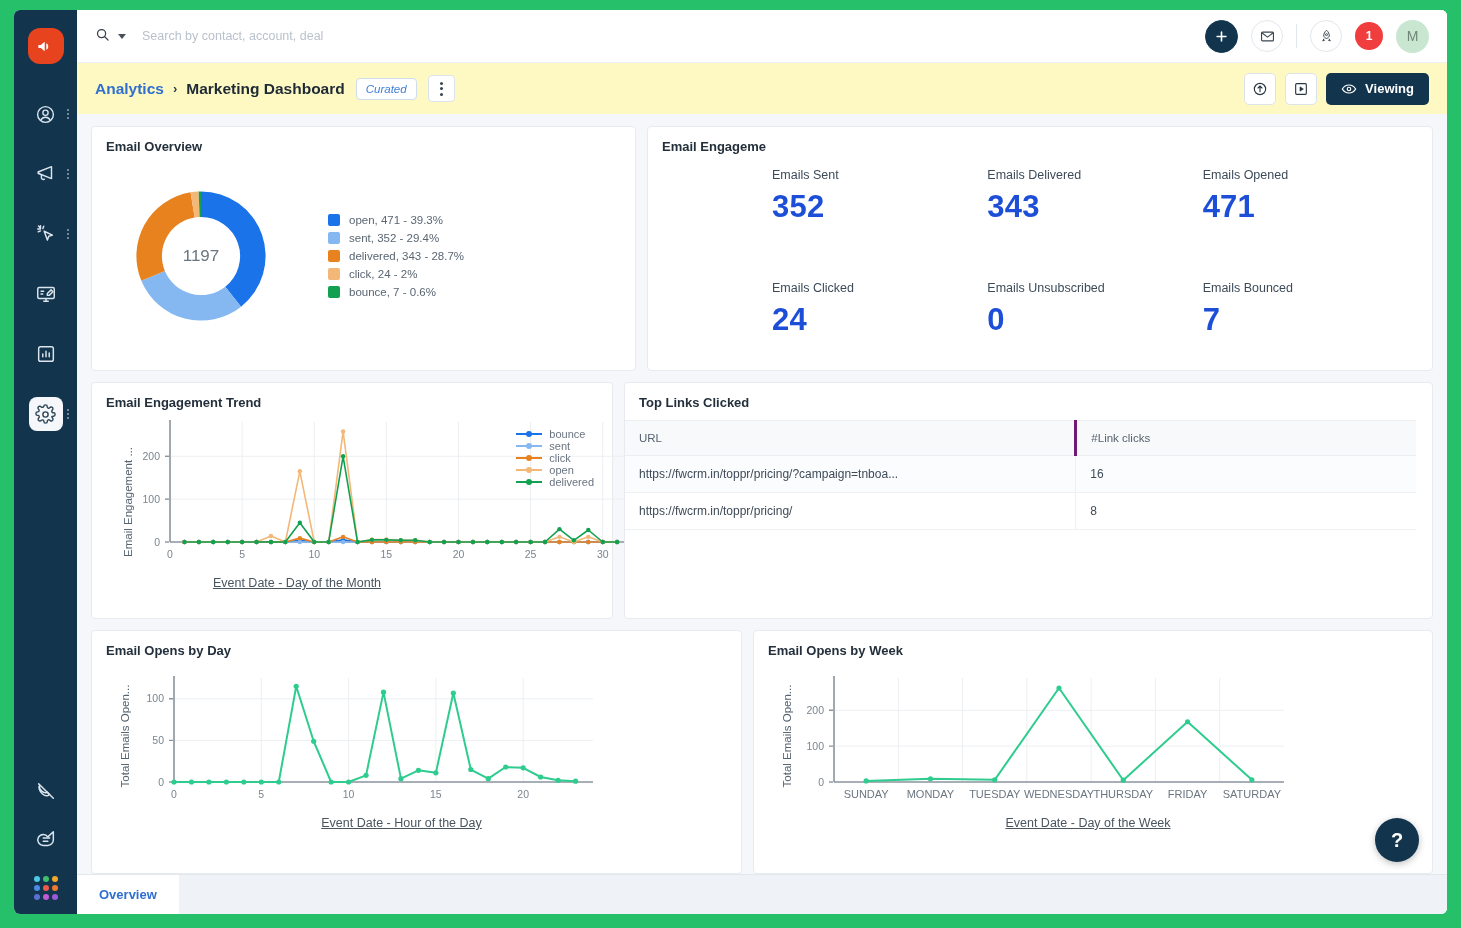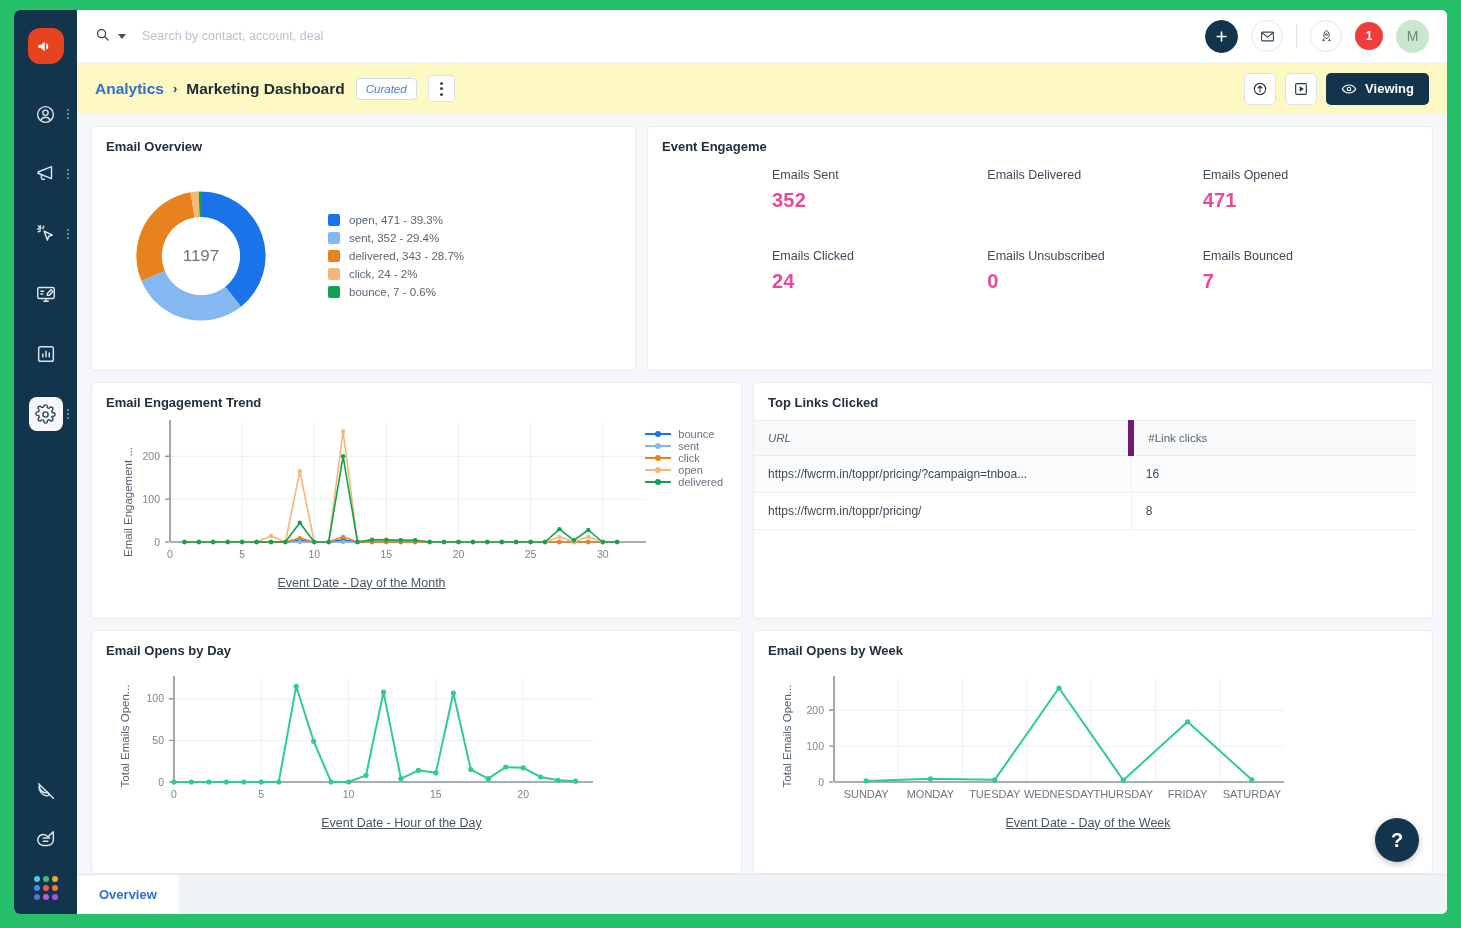--- a/index.html
+++ b/index.html
@@ -165,45 +165,45 @@
   .c-overview { width: 545px; flex: none; display: flex; flex-direction: column; }
   .c-engage { flex: 1; }
   .donut-wrap { flex: 1; display: flex; align-items: center; padding-left: 10px; }
   .legend { display: flex; flex-direction: column; gap: 6px; margin-left: 42px; text-align: center; }
   .legend-row { display: flex; align-items: center; gap: 9px; }
   .legend-sw { width: 12px; height: 12px; border-radius: 2px; display: block; flex: none; }
   .legend-txt { font-size: 11.5px; color: #5a6672; }
 
   .kpi-grid {
     display: grid; grid-template-columns: repeat(3, 1fr);
-    row-gap: 37px; margin-top: 14px; padding-left: 110px;
+    row-gap: 56px; margin-top: 14px; padding-left: 110px;
   }
   .kpi-label { font-size: 12.5px; color: #3d4b59; margin-bottom: 7px; }
-  .kpi-value { font-size: 20px; color: #ec4899; font-weight: 700; letter-spacing: .2px; }
+  .kpi-value { font-size: 31px; color: #1d4ed8; font-weight: 700; letter-spacing: .2px; }
 
   
   .r2 { height: 237px; }
-  .c-trend { width: 651px; flex: none; }
+  .c-trend { width: 522px; flex: none; }
   .c-links { flex: 1; padding: 12px 16px 0 0; }
   .c-links .card-title { padding: 0 14px 10px 14px; }
 
   table { width: 100%; border-collapse: collapse; }
   th {
     text-align: left; font-size: 11.5px; font-weight: 400; color: #57636f;
     background: #f7f9fb; border-top: 1px solid #eceff2; border-bottom: 1px solid #eceff2;
     padding: 11px 14px;
   }
   td {
     font-size: 12px; color: #3e4a56;
     padding: 11px 14px;
     border-bottom: 1px solid #eef1f4;
   }
   tbody tr:nth-child(odd) td { background: #fafcfe; }
   .col-url { width: 57%; border-right: 1px solid #eef1f4; }
-  th.col-url { border-right: 6px solid #701a75; font-style: italic; }
+  th.col-url { border-right: 3px solid #701a75; }
 
   
   .r3 { flex: 1; min-height: 0; }
   .c-day { width: 651px; flex: none; overflow: hidden; }
   .c-week { flex: 1; overflow: hidden; }
 
   
   .chart-holder { position: relative; width: 100%; }
   .axis-y-title {
     position: absolute; left: 0; top: 50%;
@@ -475,28 +475,29 @@
                   </div>
                   <div class="legend-row">
                     <span class="legend-sw" style="background: rgb(18, 161, 80);"></span>
                     <span class="legend-txt">bounce,  7 - 0.6%</span>
                   </div>
                 </div>
           </div>
         </div>
 
         <div class="card c-engage">
-          <div class="card-title">Event Engageme</div>
+          <div class="card-title">Email Engageme</div>
           <div class="kpi-grid" id="kpi-grid">
                 <div>
                   <div class="kpi-label">Emails Sent</div>
                   <div class="kpi-value">352</div>
                 </div>
                 <div>
                   <div class="kpi-label">Emails Delivered</div>
+                  <div class="kpi-value">343</div>
                 </div>
                 <div>
                   <div class="kpi-label">Emails Opened</div>
                   <div class="kpi-value">471</div>
                 </div>
                 <div>
                   <div class="kpi-label">Emails Clicked</div>
                   <div class="kpi-value">24</div>
                 </div>
                 <div>

